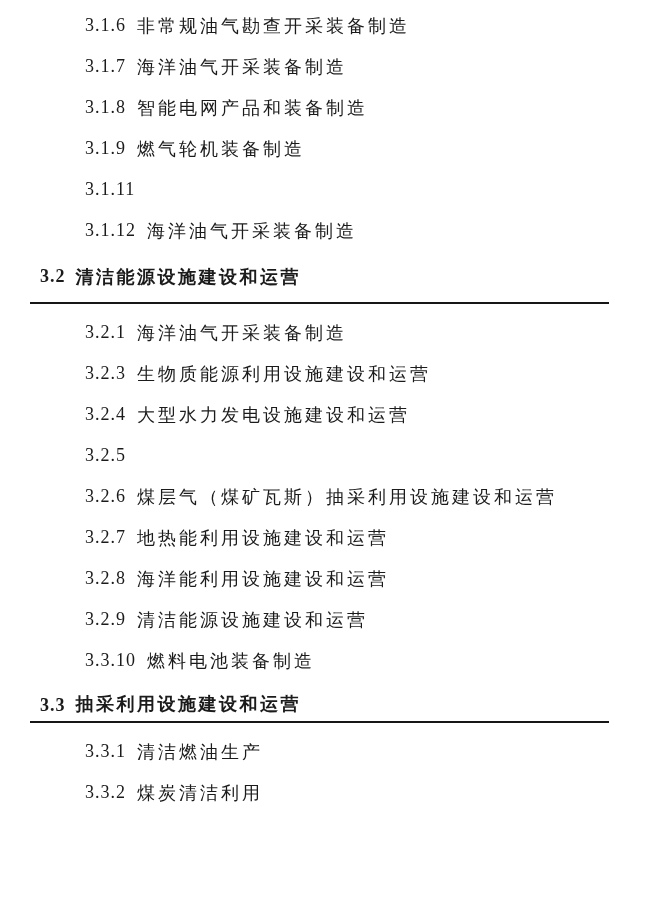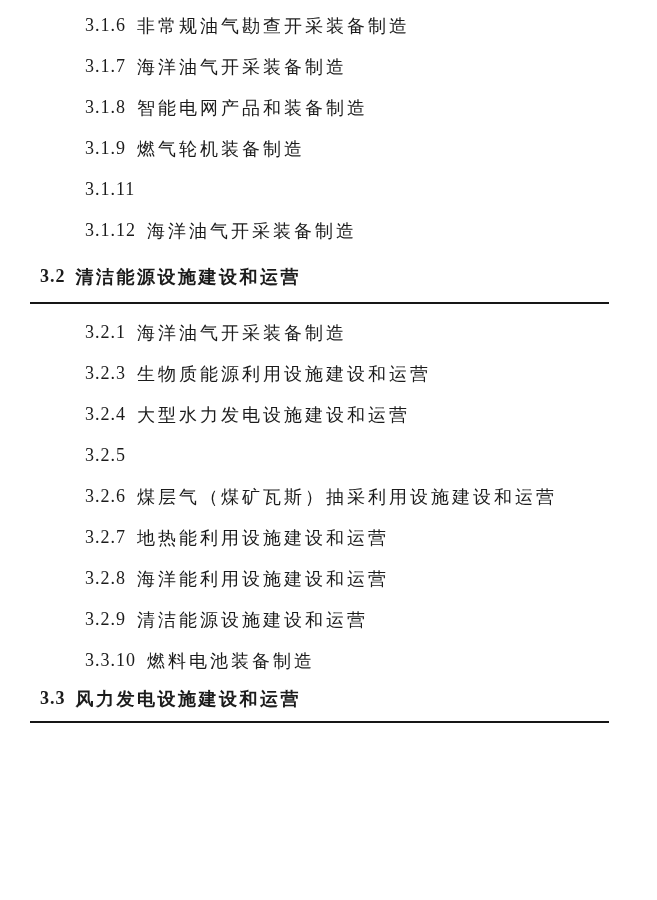--- a/index.html
+++ b/index.html
@@ -49,21 +49,21 @@
   }
   .section-heading .num {
     letter-spacing: 1px;
     margin-right: 10px;
     flex: none;
   }
   .section-heading .title {
     letter-spacing: 2.5px;
   }
   .outline-section-1 .section-heading { margin-top: 8px; }
-  .outline-section-2 .section-heading { margin-top: 0; }
+  .outline-section-2 .section-heading { margin-top: 0; align-items: flex-end; }
   .rule {
     height: 2px;
     background: #161616;
     margin-left: 30px;
     width: 579px;
     margin-top: 8px;
   }
   .outline-section-2 .rule { margin-top: 5px; }
   .section-body { margin-top: 0; }
   .outline-section-1 .section-body,
@@ -141,18 +141,28 @@
           </div>
           <div class="item">
             <span class="num">3.3.10</span>
             <span class="label">燃料电池装备制造</span>
           </div>
         </div>
       </section>
       <section class="outline-section outline-section-2">
         <div class="section-heading">
           <span class="num">3.3</span>
-          <span class="title">风力发电设施建设和运营</span>
+          <span class="title">抽采利用设施建设和运营</span>
         </div>
         <div class="rule" style="background: rgb(22, 22, 22);"></div>
+        <div class="section-body">
+          <div class="item">
+            <span class="num">3.3.1</span>
+            <span class="label">清洁燃油生产</span>
+          </div>
+          <div class="item">
+            <span class="num">3.3.2</span>
+            <span class="label">煤炭清洁利用</span>
+          </div>
+        </div>
       </section>
     </div>
 </div>
 
 </body></html>

